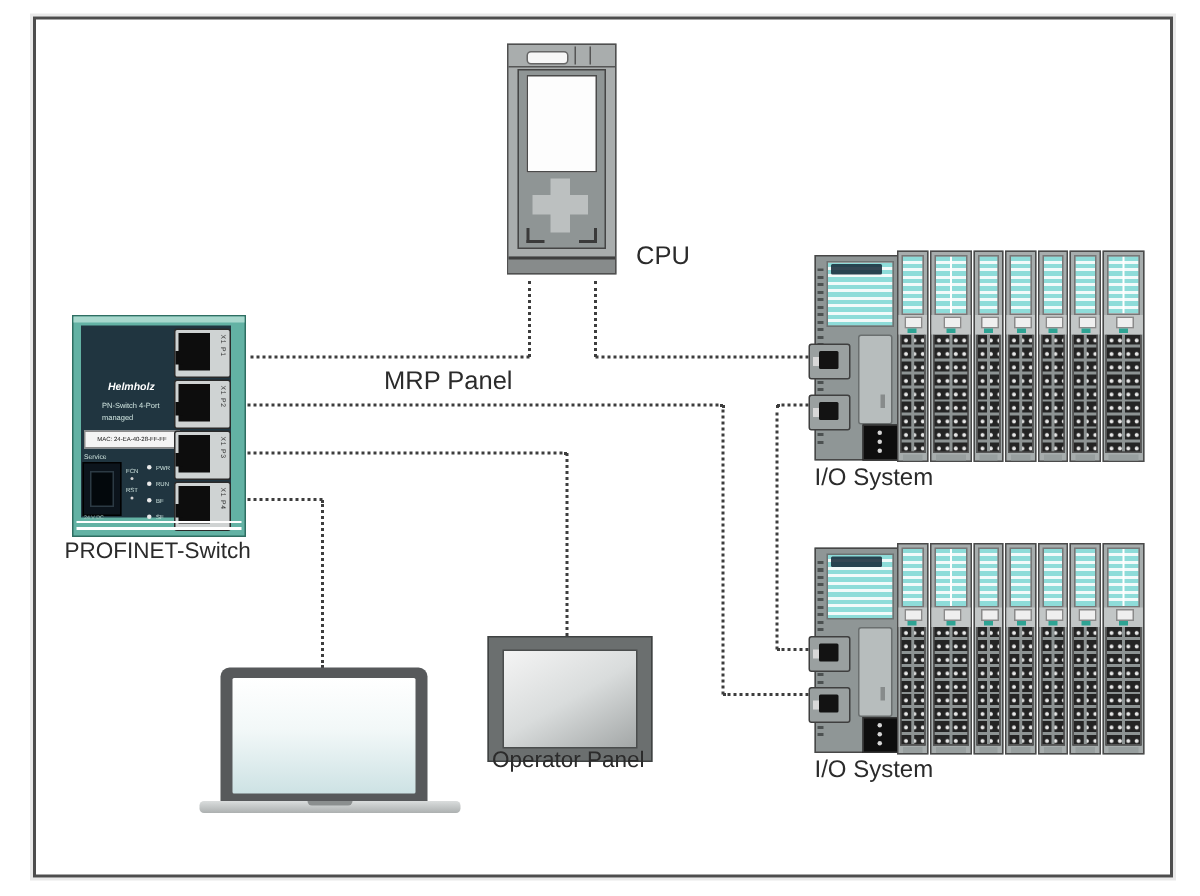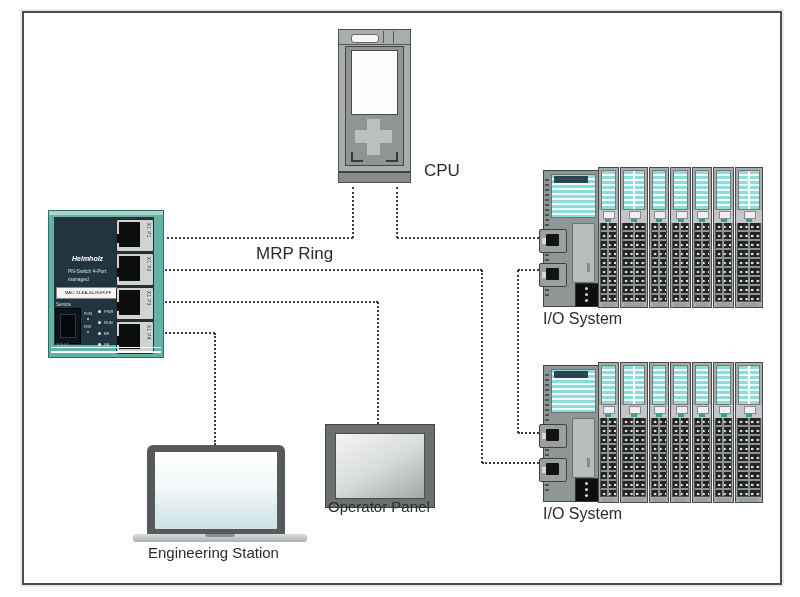--- a/index.html
+++ b/index.html
@@ -145,21 +145,21 @@
       <div class="cpu-screen"></div>
       <div class="cpu-plus-v"></div>
       <div class="cpu-plus-h"></div>
       <div class="cpu-brk-l"></div>
       <div class="cpu-brk-r"></div>
     </div>
     <div class="cpu-foot"></div>
   </div>
   <div class="lbl lbl-cpu">CPU</div>
 
-  <div class="lbl lbl-mrp">MRP Ring</div>
+  <div class="lbl lbl-mrp">MRP Panel</div>
 
   <div class="sw">
     <div class="sw-topedge"></div>
     <div class="sw-panel">
       <div class="sw-brand">Helmholz</div>
       <div class="sw-model1">PN-Switch 4-Port</div>
       <div class="sw-model2">managed</div>
       <div class="sw-mac">MAC: 24-EA-40-28-FF-FF</div>
       <div class="sw-service">Service</div>
       <div class="sw-svcport"></div>
@@ -190,20 +190,21 @@
     <div class="sw-port" style="top:76px;">
       <div class="sw-jack"></div>
       <div class="sw-port-lbl">X1 P3</div>
     </div>
     <div class="sw-port" style="top:110px;">
       <div class="sw-jack"></div>
       <div class="sw-port-lbl">X1 P4</div>
     </div>
     <div class="sw-bottom" style="top:136px;left:2px;"></div>
   </div>
+  <div class="lbl lbl-switch">PROFINET-Switch</div>
 
   <div class="rack" style="top:167px;">
     <div class="io-head">
       <div class="io-ticks"></div>
       <div class="io-head-stripe">
         <div class="io-head-text"></div>
       </div>
       <div class="io-door"></div>
       <div class="io-power"></div>
     </div>
@@ -355,19 +356,18 @@
     </div>
   </div>
   <div class="lbl lbl-io2">I/O System</div>
 
   <div class="lap-screen">
     <div class="lap-display"></div>
   </div>
   <div class="lap-base">
     <div class="lap-notch"></div>
   </div>
-  <div class="lbl lbl-eng">Engineering Station</div>
 
   <div class="op-bezel">
     <div class="op-screen"></div>
   </div>
   <div class="lbl lbl-op">Operator Panel</div>
 </div>
 
 </body></html>

